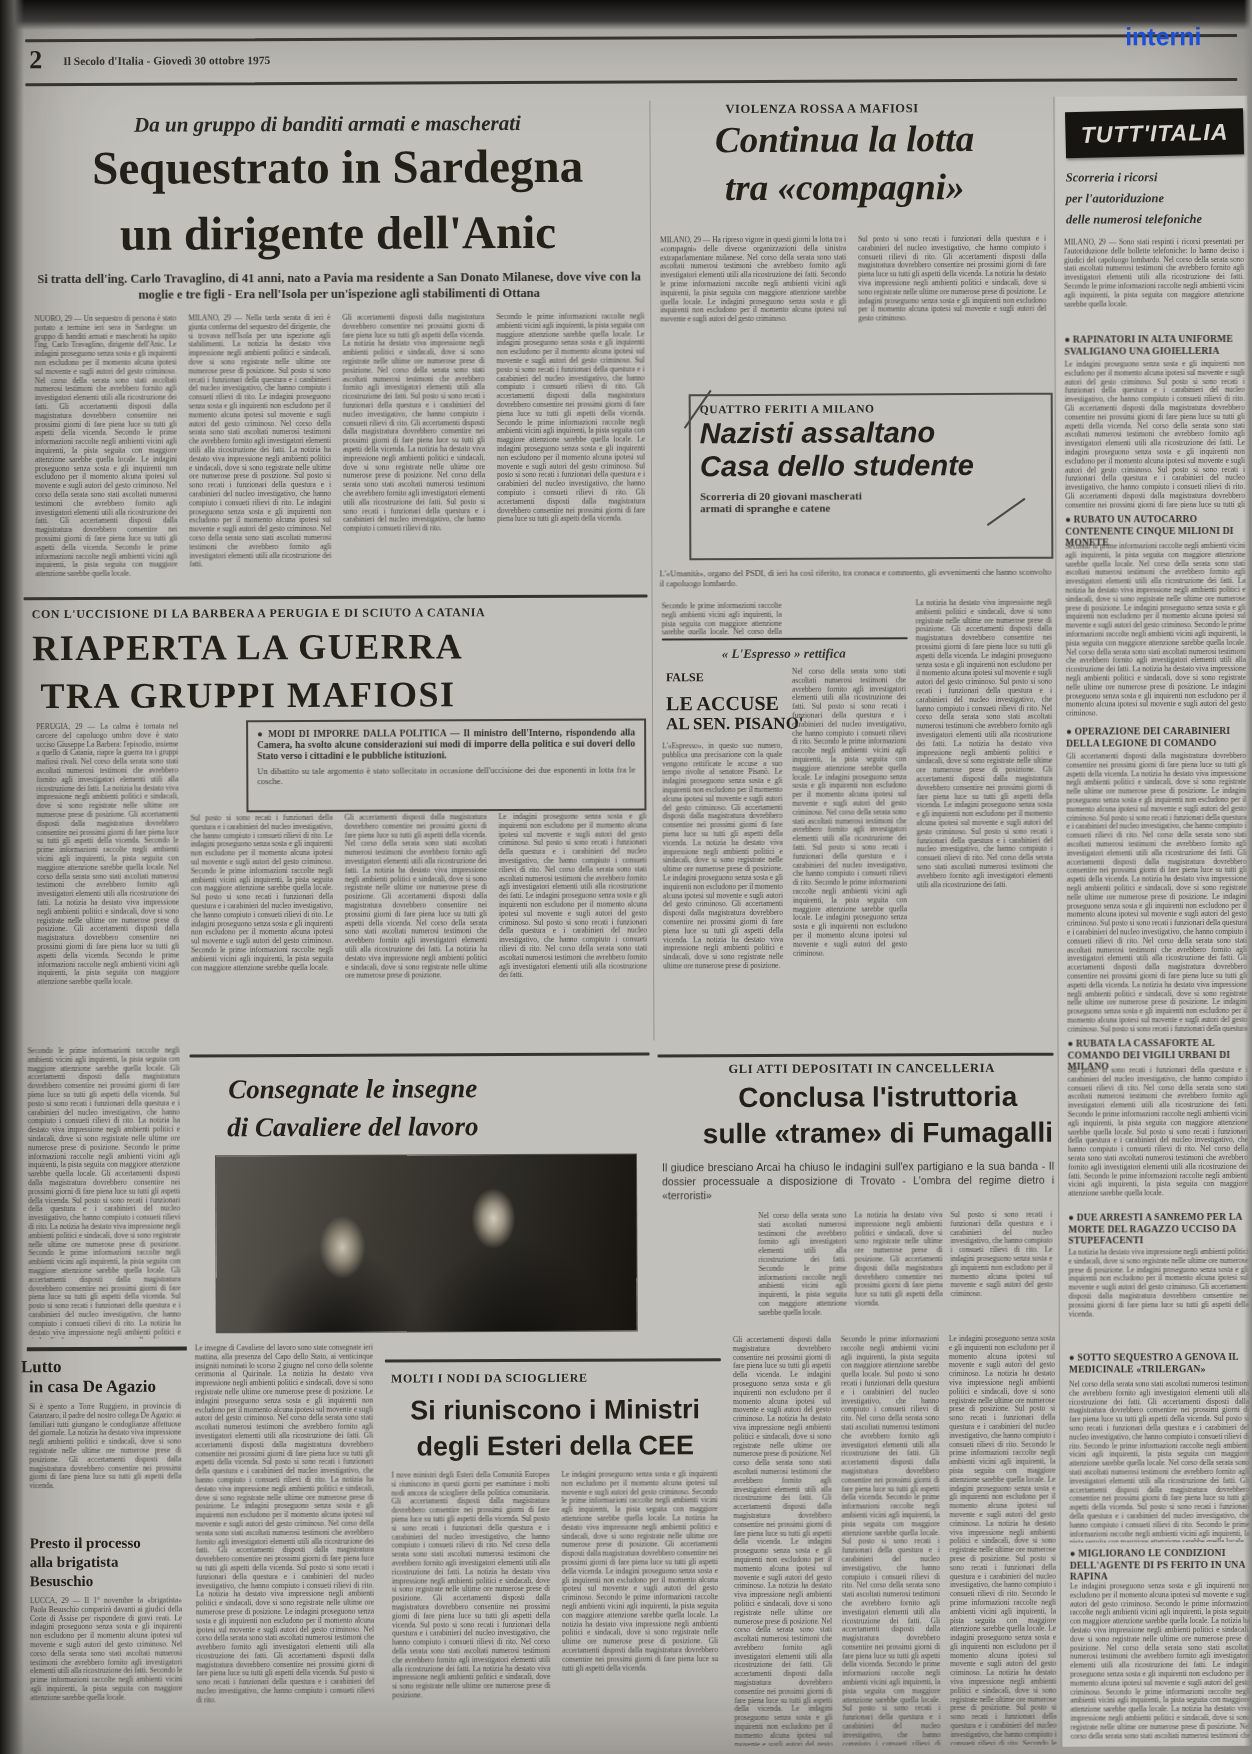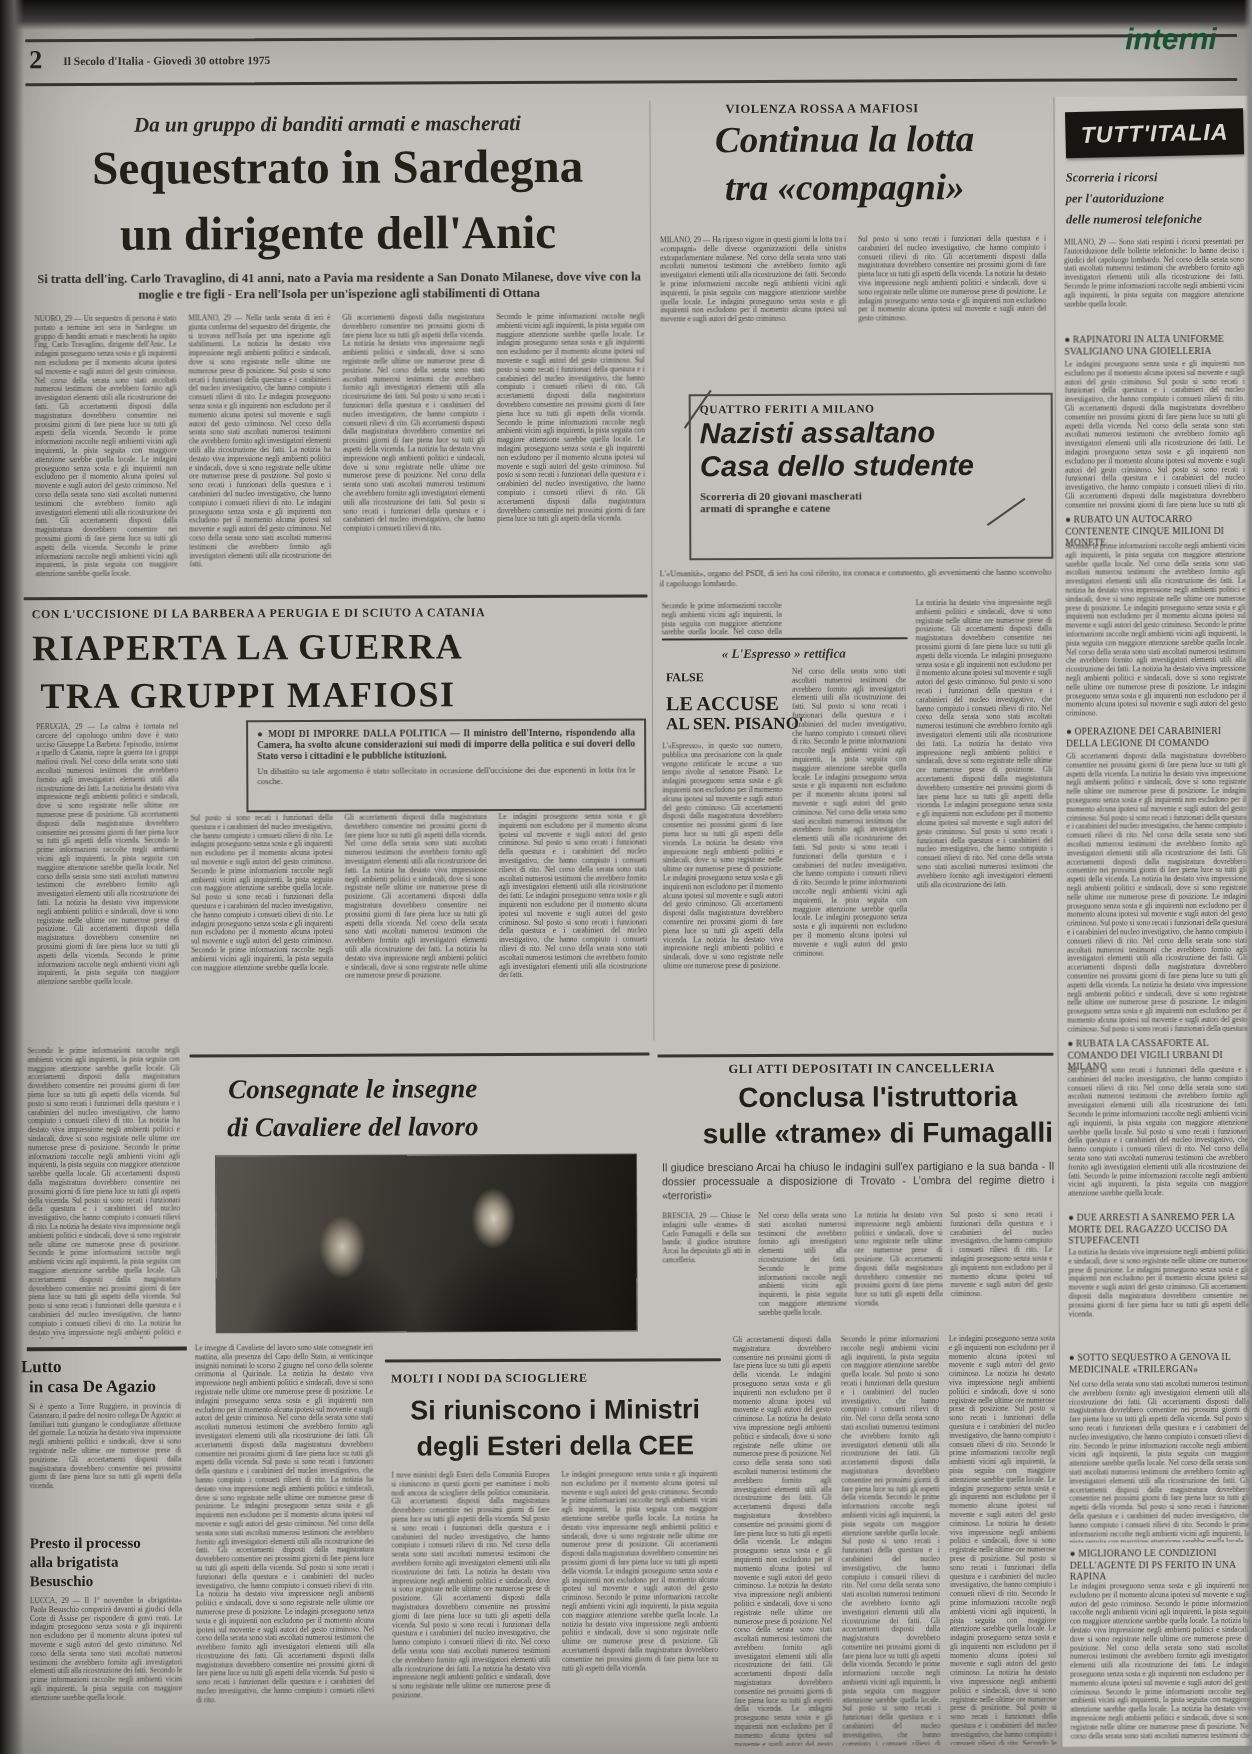--- a/index.html
+++ b/index.html
@@ -27,32 +27,32 @@
       radial-gradient(130px 170px at 28% 118%, #0a0908 0%, rgba(0,0,0,0) 70%),
       radial-gradient(150px 190px at 70% 125%, #0c0b09 0%, rgba(0,0,0,0) 72%),
       linear-gradient(100deg,#59564f 0%,#3d3a34 38%,#2c2a25 68%,#17140f 100%);
       box-shadow:0 0 0 1px #55534d;}
   .tutt-title{background:#161511;color:#d9d7cf;font-weight:bold;font-style:italic;
       font-family:"Liberation Sans","DejaVu Sans",sans-serif;font-size:23px;letter-spacing:1px;
       display:flex;align-items:center;justify-content:center;transform:rotate(-1.1deg);
       box-shadow:1px 2px 3px rgba(0,0,0,.35);}
   .slash{width:46px;height:2px;background:#4a4843;}
   .boxed{border:2px solid #45423c;padding:7px 9px;}
-  .item-h{font-weight:normal;font-size:9.5px;line-height:11.5px;color:#2e2b26;letter-spacing:.2px;filter:blur(.22px);}
+  .item-h{font-weight:bold;font-size:9.5px;line-height:11.5px;color:#2e2b26;letter-spacing:.2px;filter:blur(.22px);}
 </style>
 </head>
 <body>
 
 <div class="scan">
   <div class="tilt">
 
     <div class="abs hr" style="left:28px;top:36px;width:1212px;height:3px"></div>
     <div class="abs ser-h" style="left:32px;top:42px;font-size:26px">2</div>
     <div class="abs" style="left:66px;top:52px;font-size:11.5px;font-weight:bold;color:#33312c">Il Secolo d'Italia - Giovedì 30 ottobre 1975</div>
-    <div class="abs sans" style="left:1128px;top:24px;font-size:30px;font-weight:bold;font-style:italic;color:#14532d">interni</div>
+    <div class="abs sans" style="left:1128px;top:24px;font-size:25px;font-weight:bold;color:#1d4ed8">interni</div>
     <div class="abs hr" style="left:28px;top:80px;width:1212px;height:3px"></div>
 
     <div class="abs vr" style="left:652px;top:100px;height:940px"></div>
     <div class="abs vr" style="left:1056px;top:98px;height:1650px"></div>
     <div class="abs" style="left:1058px;top:98px;width:192px;height:1650px;background:#c8c6c0"></div>
 
     <div class="abs center" style="left:80px;top:110px;width:500px;font-style:italic;font-weight:bold;font-size:21px;color:#2a2823">Da un gruppo di banditi armati e mascherati</div>
     <div class="abs ser-h center" style="left:34px;top:138px;width:612px;font-size:47px">Sequestrato in Sardegna</div>
     <div class="abs ser-h center" style="left:34px;top:204px;width:612px;font-size:47px">un dirigente dell'Anic</div>
     <div class="abs center" style="left:34px;top:268px;width:614px;font-size:12.5px;line-height:16px;font-weight:bold;color:#2c2a25;filter:blur(.2px)">Si tratta dell'ing. Carlo Travaglino, di 41 anni, nato a Pavia ma residente a San Donato Milanese, dove vive con la moglie e tre figli - Era nell'Isola per un'ispezione agli stabilimenti di Ottana</div>
@@ -106,21 +106,20 @@
     <div class="abs ser-h center" style="left:196px;top:1072px;width:310px;font-size:27px;font-style:italic">Consegnate le insegne</div>
     <div class="abs ser-h center" style="left:196px;top:1110px;width:310px;font-size:27px;font-style:italic">di Cavaliere del lavoro</div>
     <div class="abs photo" style="left:214px;top:1154px;width:420px;height:176px"></div>
     <div class="abs bt" style="left:192px;top:1342px;width:178px;height:406px"><span>Le insegne di Cavaliere del lavoro sono state consegnate ieri mattina, alla presenza del Capo dello Stato, ai venticinque insigniti nominati lo scorso 2 giugno nel corso della solenne cerimonia al Quirinale.</span> <span>La notizia ha destato viva impressione negli ambienti politici e sindacali, dove si sono registrate nelle ultime ore numerose prese di posizione. Le indagini proseguono senza sosta e gli inquirenti non escludono per il momento alcuna ipotesi sul movente e sugli autori del gesto criminoso. Nel corso della serata sono stati ascoltati numerosi testimoni che avrebbero fornito agli investigatori elementi utili alla ricostruzione dei fatti. Gli accertamenti disposti dalla magistratura dovrebbero consentire nei prossimi giorni di fare piena luce su tutti gli aspetti della vicenda. Sul posto si sono recati i funzionari della questura e i carabinieri del nucleo investigativo, che hanno compiuto i consueti rilievi di rito. La notizia ha destato viva impressione negli ambienti politici e sindacali, dove si sono registrate nelle ultime ore numerose prese di posizione. Le indagini proseguono senza sosta e gli inquirenti non escludono per il momento alcuna ipotesi sul movente e sugli autori del gesto criminoso. Nel corso della serata sono stati ascoltati numerosi testimoni che avrebbero fornito agli investigatori elementi utili alla ricostruzione dei fatti. Gli accertamenti disposti dalla magistratura dovrebbero consentire nei prossimi giorni di fare piena luce su tutti gli aspetti della vicenda. Sul posto si sono recati i funzionari della questura e i carabinieri del nucleo investigativo, che hanno compiuto i consueti rilievi di rito. La notizia ha destato viva impressione negli ambienti politici e sindacali, dove si sono registrate nelle ultime ore numerose prese di posizione. Le indagini proseguono senza sosta e gli inquirenti non escludono per il momento alcuna ipotesi sul movente e sugli autori del gesto criminoso. Nel corso della serata sono stati ascoltati numerosi testimoni che avrebbero fornito agli investigatori elementi utili alla ricostruzione dei fatti. Gli accertamenti disposti dalla magistratura dovrebbero consentire nei prossimi giorni di fare piena luce su tutti gli aspetti della vicenda. Sul posto si sono recati i funzionari della questura e i carabinieri del nucleo investigativo, che hanno compiuto i consueti rilievi di rito.</span></div>
 
     <div class="abs hr" style="left:656px;top:1054px;width:396px;height:3px"></div>
     <div class="abs kick center" style="left:700px;top:1062px;width:320px;font-size:12.5px">GLI ATTI DEPOSITATI IN CANCELLERIA</div>
     <div class="abs sans ser-h center" style="left:700px;top:1082px;width:352px;font-size:28px">Conclusa l'istruttoria</div>
     <div class="abs sans ser-h center" style="left:700px;top:1118px;width:352px;font-size:28px">sulle «trame» di Fumagalli</div>
     <div class="abs sans" style="left:660px;top:1160px;width:392px;font-size:10.5px;line-height:14px;color:#35332e;text-align:justify;filter:blur(.22px)">Il giudice bresciano Arcai ha chiuso le indagini sull'ex partigiano e la sua banda - Il dossier processuale a disposizione di Trovato - L'ombra del regime dietro i «terroristi»</div>
-    <div class="abs bt" style="left:660px;top:1212px;width:88px;height:116px"><span>BRESCIA, 29 — Chiuse le indagini sulle «trame» di Carlo Fumagalli e della sua banda: il giudice istruttore Arcai ha depositato gli atti in cancelleria.</span></div>
     <div class="abs bt" style="left:756px;top:1212px;width:88px;height:116px"><span>Nel corso della serata sono stati ascoltati numerosi testimoni che avrebbero fornito agli investigatori elementi utili alla ricostruzione dei fatti. Secondo le prime informazioni raccolte negli ambienti vicini agli inquirenti, la pista seguita con maggiore attenzione sarebbe quella locale.</span></div>
     <div class="abs bt" style="left:852px;top:1212px;width:88px;height:116px"><span>La notizia ha destato viva impressione negli ambienti politici e sindacali, dove si sono registrate nelle ultime ore numerose prese di posizione. Gli accertamenti disposti dalla magistratura dovrebbero consentire nei prossimi giorni di fare piena luce su tutti gli aspetti della vicenda.</span></div>
     <div class="abs bt" style="left:948px;top:1212px;width:102px;height:116px"><span>Sul posto si sono recati i funzionari della questura e i carabinieri del nucleo investigativo, che hanno compiuto i consueti rilievi di rito. Le indagini proseguono senza sosta e gli inquirenti non escludono per il momento alcuna ipotesi sul movente e sugli autori del gesto criminoso.</span></div>
     <div class="abs bt" style="left:730px;top:1336px;width:98px;height:410px"><span>Gli accertamenti disposti dalla magistratura dovrebbero consentire nei prossimi giorni di fare piena luce su tutti gli aspetti della vicenda. Le indagini proseguono senza sosta e gli inquirenti non escludono per il momento alcuna ipotesi sul movente e sugli autori del gesto criminoso. La notizia ha destato viva impressione negli ambienti politici e sindacali, dove si sono registrate nelle ultime ore numerose prese di posizione. Nel corso della serata sono stati ascoltati numerosi testimoni che avrebbero fornito agli investigatori elementi utili alla ricostruzione dei fatti. Gli accertamenti disposti dalla magistratura dovrebbero consentire nei prossimi giorni di fare piena luce su tutti gli aspetti della vicenda. Le indagini proseguono senza sosta e gli inquirenti non escludono per il momento alcuna ipotesi sul movente e sugli autori del gesto criminoso. La notizia ha destato viva impressione negli ambienti politici e sindacali, dove si sono registrate nelle ultime ore numerose prese di posizione. Nel corso della serata sono stati ascoltati numerosi testimoni che avrebbero fornito agli investigatori elementi utili alla ricostruzione dei fatti. Gli accertamenti disposti dalla magistratura dovrebbero consentire nei prossimi giorni di fare piena luce su tutti gli aspetti della vicenda. Le indagini proseguono senza sosta e gli inquirenti non escludono per il momento alcuna ipotesi sul movente e sugli autori del gesto criminoso. La notizia ha destato viva impressione negli ambienti politici e sindacali, dove si sono registrate nelle ultime ore numerose prese di posizione. Nel corso della serata sono stati ascoltati numerosi testimoni che avrebbero fornito agli investigatori elementi utili alla ricostruzione dei fatti.</span></div>
     <div class="abs bt" style="left:838px;top:1336px;width:98px;height:410px"><span>Secondo le prime informazioni raccolte negli ambienti vicini agli inquirenti, la pista seguita con maggiore attenzione sarebbe quella locale. Sul posto si sono recati i funzionari della questura e i carabinieri del nucleo investigativo, che hanno compiuto i consueti rilievi di rito. Nel corso della serata sono stati ascoltati numerosi testimoni che avrebbero fornito agli investigatori elementi utili alla ricostruzione dei fatti. Gli accertamenti disposti dalla magistratura dovrebbero consentire nei prossimi giorni di fare piena luce su tutti gli aspetti della vicenda. Secondo le prime informazioni raccolte negli ambienti vicini agli inquirenti, la pista seguita con maggiore attenzione sarebbe quella locale. Sul posto si sono recati i funzionari della questura e i carabinieri del nucleo investigativo, che hanno compiuto i consueti rilievi di rito. Nel corso della serata sono stati ascoltati numerosi testimoni che avrebbero fornito agli investigatori elementi utili alla ricostruzione dei fatti. Gli accertamenti disposti dalla magistratura dovrebbero consentire nei prossimi giorni di fare piena luce su tutti gli aspetti della vicenda. Secondo le prime informazioni raccolte negli ambienti vicini agli inquirenti, la pista seguita con maggiore attenzione sarebbe quella locale. Sul posto si sono recati i funzionari della questura e i carabinieri del nucleo investigativo, che hanno compiuto i consueti rilievi di rito. Nel corso della serata sono stati ascoltati numerosi testimoni che avrebbero fornito agli investigatori elementi utili alla ricostruzione dei fatti. Gli accertamenti disposti dalla magistratura dovrebbero consentire nei prossimi giorni di fare piena luce su tutti gli aspetti della vicenda.</span></div>
     <div class="abs bt" style="left:946px;top:1336px;width:106px;height:410px"><span>Le indagini proseguono senza sosta e gli inquirenti non escludono per il momento alcuna ipotesi sul movente e sugli autori del gesto criminoso. La notizia ha destato viva impressione negli ambienti politici e sindacali, dove si sono registrate nelle ultime ore numerose prese di posizione. Sul posto si sono recati i funzionari della questura e i carabinieri del nucleo investigativo, che hanno compiuto i consueti rilievi di rito. Secondo le prime informazioni raccolte negli ambienti vicini agli inquirenti, la pista seguita con maggiore attenzione sarebbe quella locale. Le indagini proseguono senza sosta e gli inquirenti non escludono per il momento alcuna ipotesi sul movente e sugli autori del gesto criminoso. La notizia ha destato viva impressione negli ambienti politici e sindacali, dove si sono registrate nelle ultime ore numerose prese di posizione. Sul posto si sono recati i funzionari della questura e i carabinieri del nucleo investigativo, che hanno compiuto i consueti rilievi di rito. Secondo le prime informazioni raccolte negli ambienti vicini agli inquirenti, la pista seguita con maggiore attenzione sarebbe quella locale. Le indagini proseguono senza sosta e gli inquirenti non escludono per il momento alcuna ipotesi sul movente e sugli autori del gesto criminoso. La notizia ha destato viva impressione negli ambienti politici e sindacali, dove si sono registrate nelle ultime ore numerose prese di posizione. Sul posto si sono recati i funzionari della questura e i carabinieri del nucleo investigativo, che hanno compiuto i consueti rilievi di rito. Secondo le prime informazioni raccolte negli ambienti vicini agli inquirenti, la pista seguita con maggiore attenzione sarebbe quella locale.</span></div>
 
     <div class="abs" style="left:24px;top:1344px;width:160px;height:4px;background:#2f2d29"></div>
     <div class="abs ser-h" style="left:18px;top:1354px;font-size:17px">Lutto</div>
     <div class="abs ser-h" style="left:26px;top:1374px;font-size:17px">in casa De Agazio</div>

